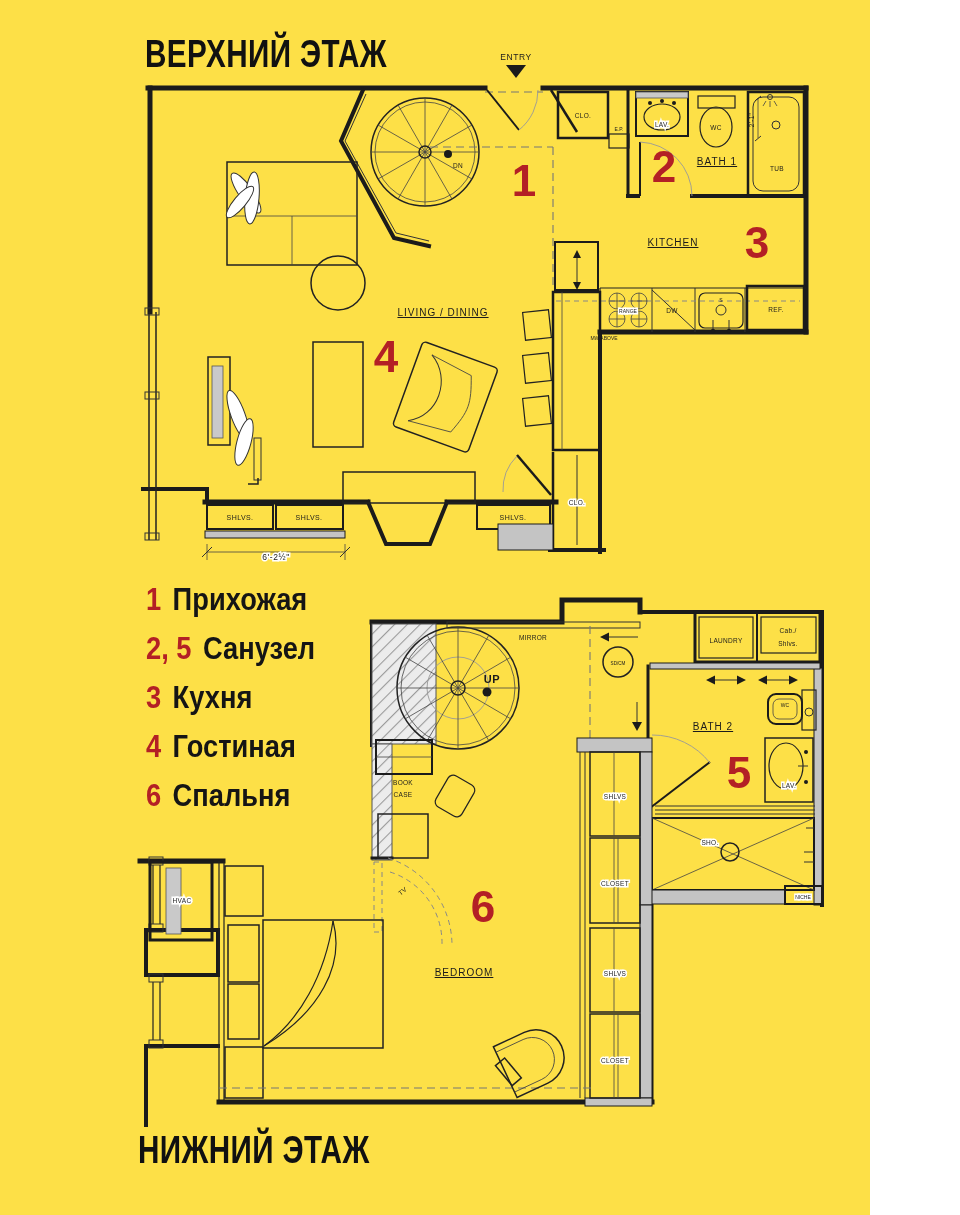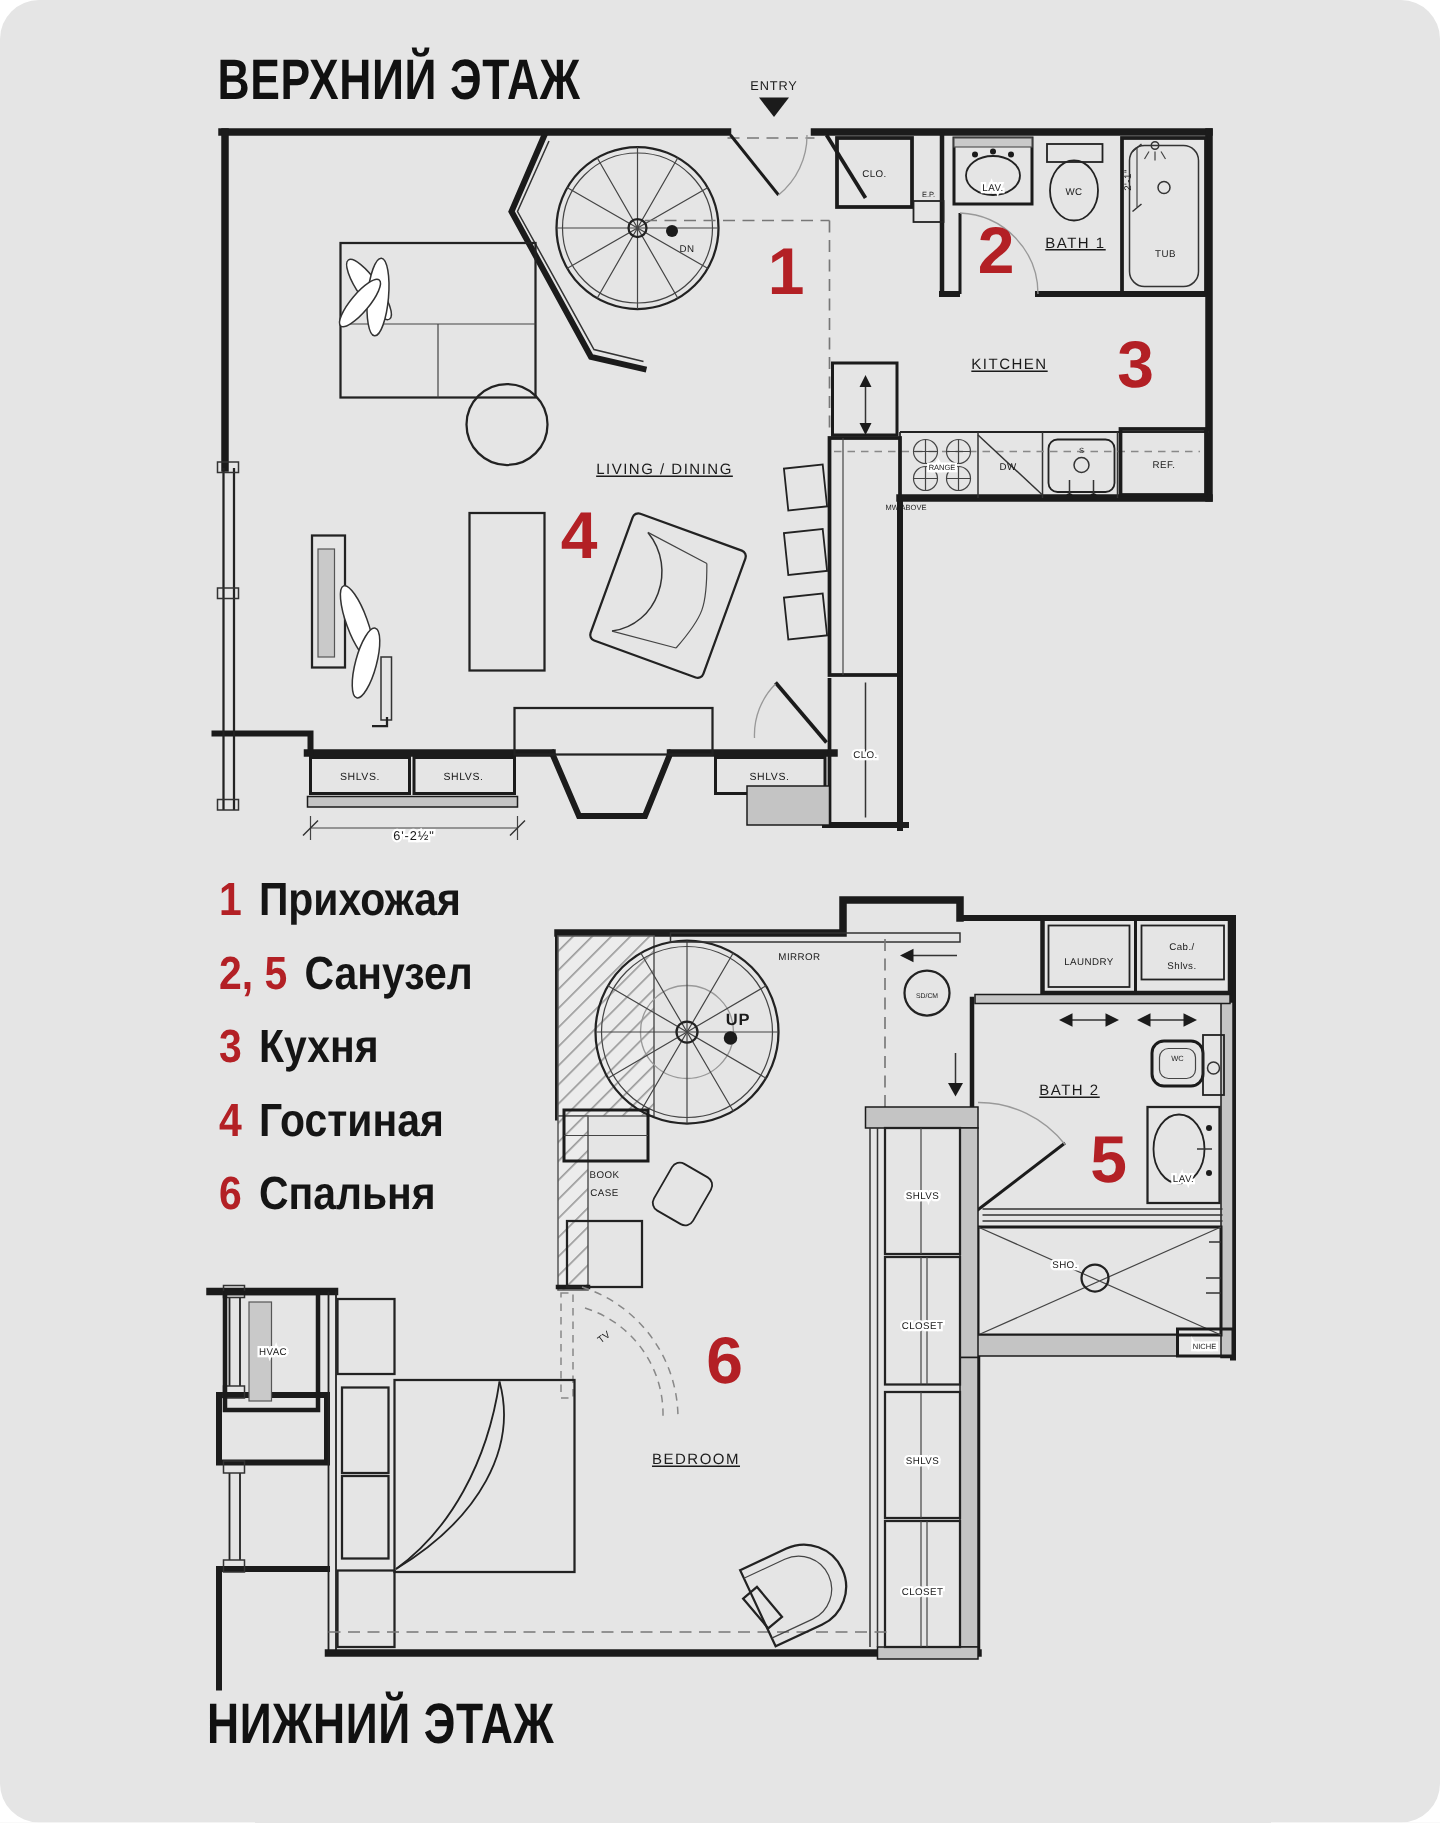--- a/index.html
+++ b/index.html
@@ -1,17 +1,17 @@
 <!DOCTYPE html>
 <html><head>
 <meta charset="utf-8">
 <style>
   html,body{margin:0;padding:0;background:#fff;}
-  .canvas{position:relative;width:960px;height:1215px;background:#e5e5e5;overflow:hidden;
-          font-family:"Liberation Sans",sans-serif;border-radius:26px;}
+  .canvas{position:relative;width:870px;height:1215px;background:#fde047;overflow:hidden;
+          font-family:"Liberation Sans",sans-serif;}
   .plan-svg{position:absolute;left:0;top:0;}
   .floor-title{position:absolute;font-weight:bold;font-size:38px;letter-spacing:.5px;color:#111;
                transform:scaleX(.78);transform-origin:0 0;white-space:nowrap;}
   .title-upper{left:145px;top:33px;}
   .title-lower{left:138px;top:1129px;}
   .legend{position:absolute;left:146px;top:582px;transform:scaleX(.88);transform-origin:0 0;}
   .legend-row{display:flex;align-items:baseline;gap:13px;height:49px;
               font-weight:bold;font-size:31px;color:#151515;white-space:nowrap;}
   .legend-num{color:#b32025;}
   

